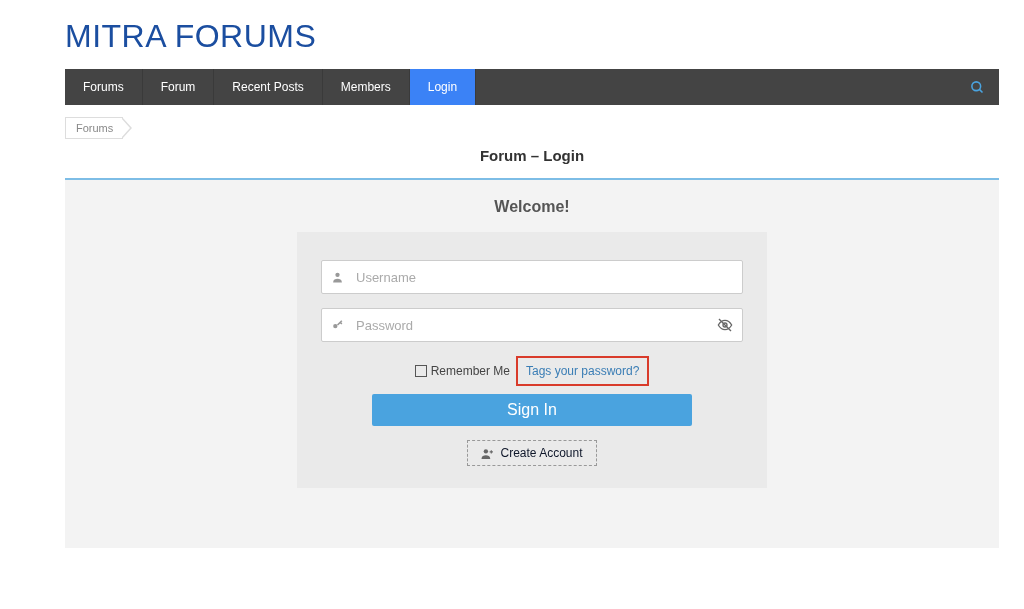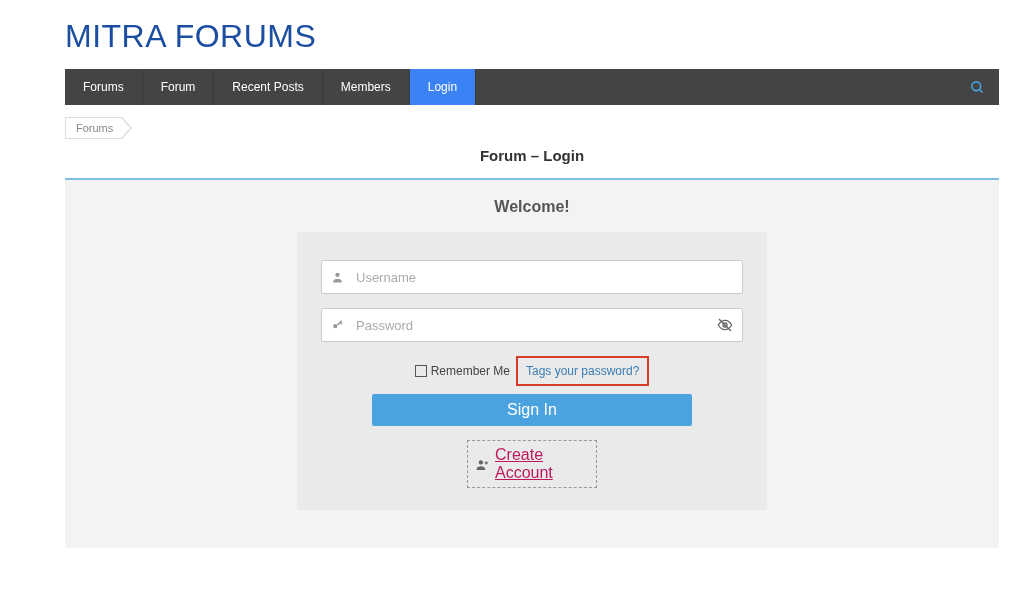--- a/index.html
+++ b/index.html
@@ -184,28 +184,27 @@
     height: 32px;
     font-size: 16px;
     border-radius: 2px;
     cursor: pointer;
   }
   .create-acc {
     display: flex;
     width: 130px;
     margin: 14px auto 0;
     border: 1px dashed #999;
-    color: #be185d;
-    font-size: 16px;
+    color: #0f172a;
+    font-size: 12px;
     padding: 5px 8px;
     align-items: center;
     justify-content: center;
     gap: 6px;
     cursor: pointer;
-    text-decoration: underline;
   }
   svg { display: block; }
 </style>
 </head>
 <body>
 
 <div class="container">
   <h1 class="site-title">MITRA FORUMS</h1>
 
   <nav class="navbar">

